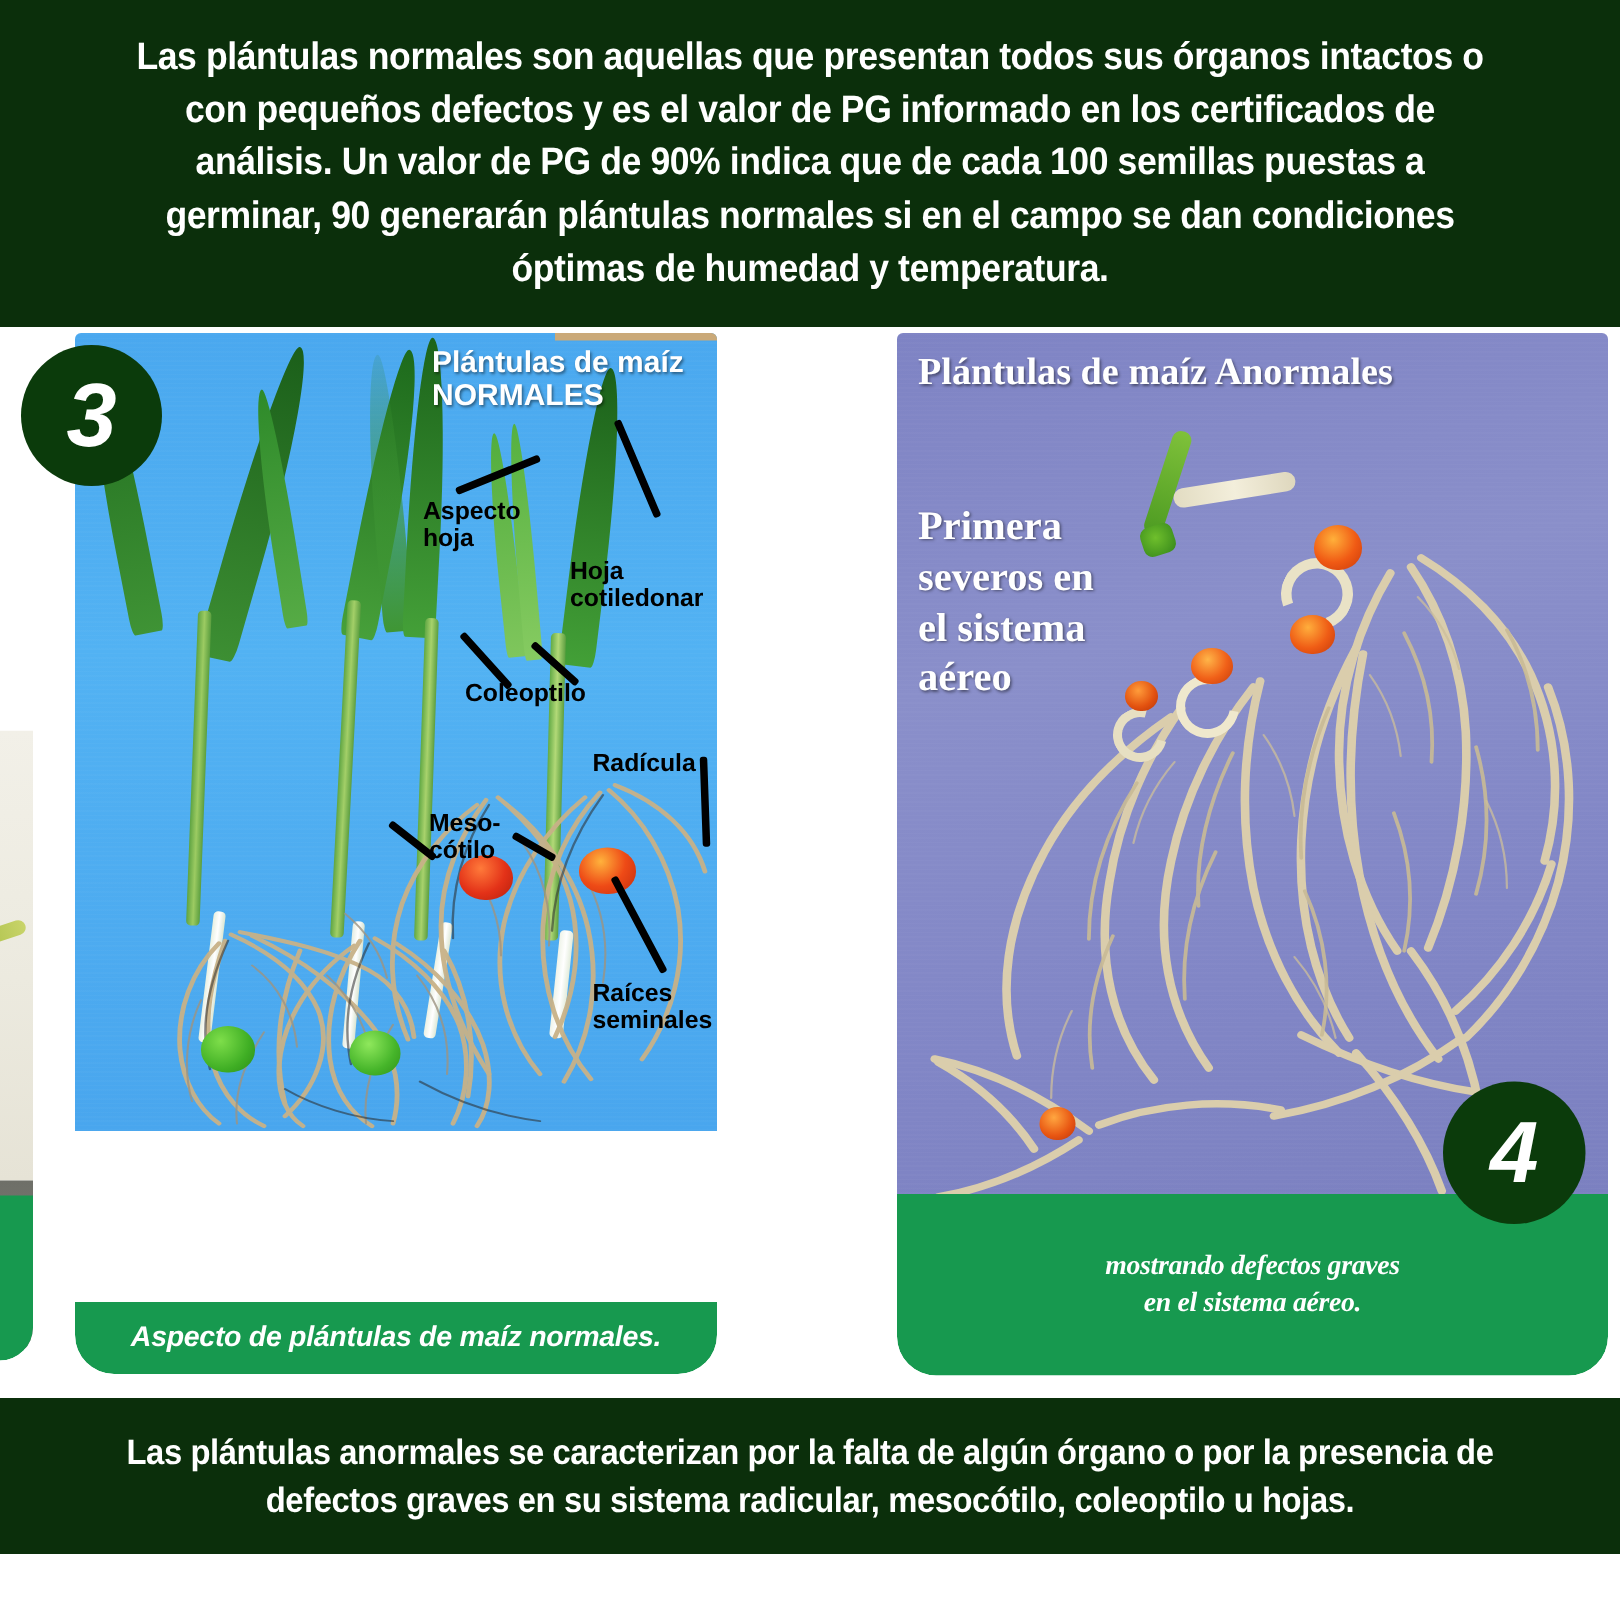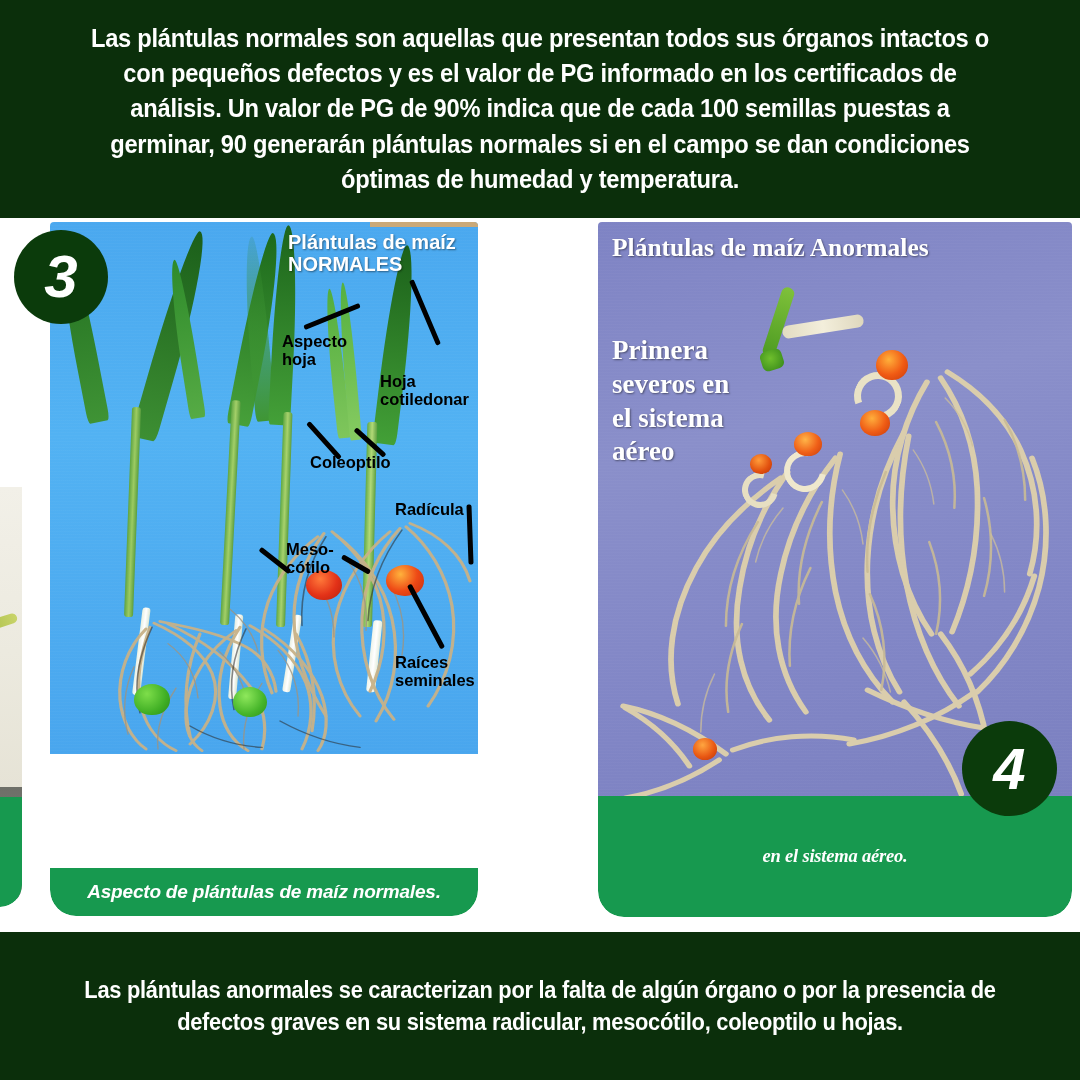--- a/index.html
+++ b/index.html
@@ -12,21 +12,21 @@
   }
 
   
   .band{
     position:absolute;left:0;width:1080px;
     background:#0b2f0b;
     display:flex;align-items:center;justify-content:center;
     box-sizing:border-box;
   }
   #top-band{top:0;height:218px;padding:0 46px;}
-  #bottom-band{top:932px;height:148px;padding:0 46px;}
+  #bottom-band{top:932px;height:104px;padding:0 46px;}
 
   .band-text{
     color:#ffffff;
     font-weight:bold;
     text-align:center;
     line-height:1.38;
     letter-spacing:-0.3px;
     transform:scaleX(0.93);
   }
   #top-band .band-text{font-size:25.5px;}
@@ -388,20 +388,21 @@
     <div class="photo-title" id="subtitle-abnormal">
       <div>Primera</div>
       <div>severos en</div>
       <div>el sistema</div>
       <div>aéreo</div>
     </div>
   </div>
 
   <div class="caption" id="cap-abnormal">
     <div class="caption-text">
+      <div>mostrando defectos graves</div>
       <div>en el sistema aéreo.</div>
     </div>
   </div>
 </div>
 
 <div class="badge" id="badge-3">
   <span>3</span>
 </div>
 <div class="badge" id="badge-4">
   <span>4</span>

